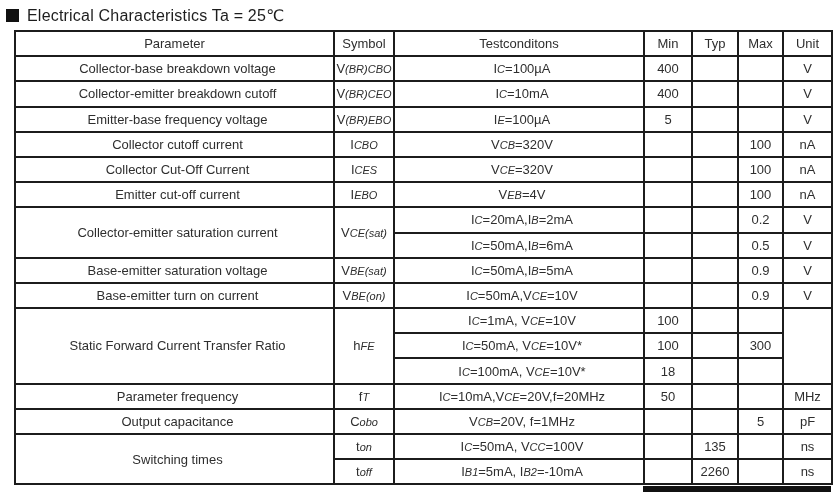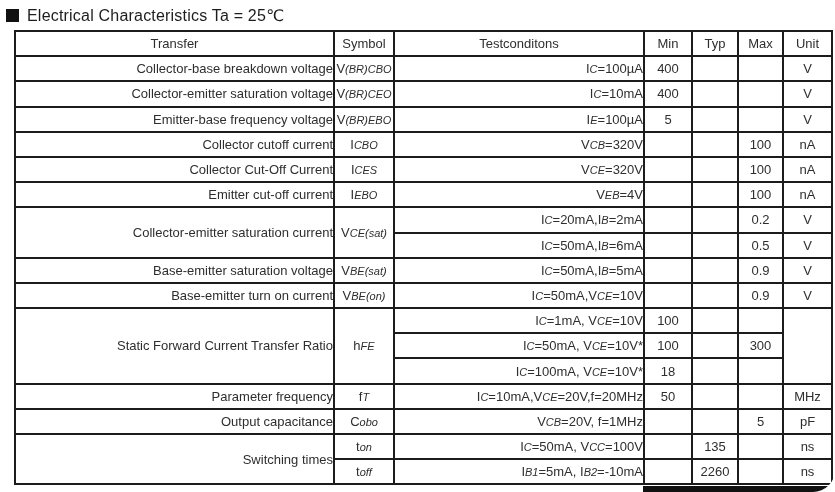--- a/index.html
+++ b/index.html
@@ -1,26 +1,26 @@
 <!DOCTYPE html>
 <html><head>
 <meta charset="utf-8">
 <style>
   html,body{margin:0;padding:0;background:#ffffff;}
   .page{position:relative;width:835px;height:492px;background:#fff;overflow:hidden;
-        font-family:"Liberation Sans","DejaVu Sans",sans-serif;border-radius:22px;}
+        font-family:"Liberation Sans","DejaVu Sans",sans-serif;}
   .sect{position:absolute;left:6px;top:4px;display:flex;align-items:center;gap:8px;height:22px;}
   .sq{width:13px;height:13px;background:#111;flex:0 0 auto;}
   .sect h1{margin:0;font-size:16px;font-weight:400;color:#1d1d1d;letter-spacing:.2px;}
   table.ec{position:absolute;left:14px;top:30px;width:817px;border-collapse:collapse;table-layout:fixed;}
   .ec th,.ec td{border:2px solid #1c1c1c;font-size:13px;font-weight:400;color:#2e2e2e;
         height:23.2px;padding:0;text-align:center;vertical-align:middle;
         overflow:hidden;white-space:nowrap;}
   .ec th{font-size:13px;}
-  .ec .left{text-align:right;padding-left:6px;}
+  .ec .left{text-align:center;padding-left:6px;}
   .ec .sm{font-size:11px;letter-spacing:0;font-style:italic;}
   .cutbar{position:absolute;left:643px;top:486px;width:188px;height:6px;background:#111;}
 </style>
 </head>
 <body>
 
 <div class="page">
 
   <div class="sect">
     <span class="sq"></span>
@@ -32,41 +32,41 @@
       <col style="width:319px">
         <col style="width:60px">
         <col style="width:250px">
       <col style="width:48px">
         <col style="width:46px">
         <col style="width:45px">
         <col style="width:49px">
     </colgroup>
     <thead>
       <tr>
-        <th><span>Transfer</span></th>
+        <th><span>Parameter</span></th>
         <th><span>Symbol</span></th>
         <th><span>Testconditons</span></th>
         <th><span>Min</span></th>
         <th><span>Typ</span></th>
         <th><span>Max</span></th>
         <th><span>Unit</span></th>
       </tr>
     </thead>
     <tbody>
         <tr>
           <td class="left"><span>Collector-base breakdown voltage</span></td>
           <td><span>V</span><span class="sm">(BR)CBO</span><span></span></td>
           <td class="left"><span>I</span><span class="sm">C</span><span>=100µA</span></td>
           <td><span>400</span></td>
           <td><span></span></td>
           <td><span></span></td>
           <td><span>V</span></td>
         </tr>
         <tr>
-          <td class="left"><span>Collector-emitter saturation voltage</span></td>
+          <td class="left"><span>Collector-emitter breakdown cutoff</span></td>
           <td><span>V</span><span class="sm">(BR)CEO</span><span></span></td>
           <td class="left"><span>I</span><span class="sm">C</span><span>=10mA</span></td>
           <td><span>400</span></td>
           <td><span></span></td>
           <td><span></span></td>
           <td><span>V</span></td>
         </tr>
         <tr>
           <td class="left"><span>Emitter-base frequency voltage</span></td>
           <td><span>V</span><span class="sm">(BR)EBO</span><span></span></td>

